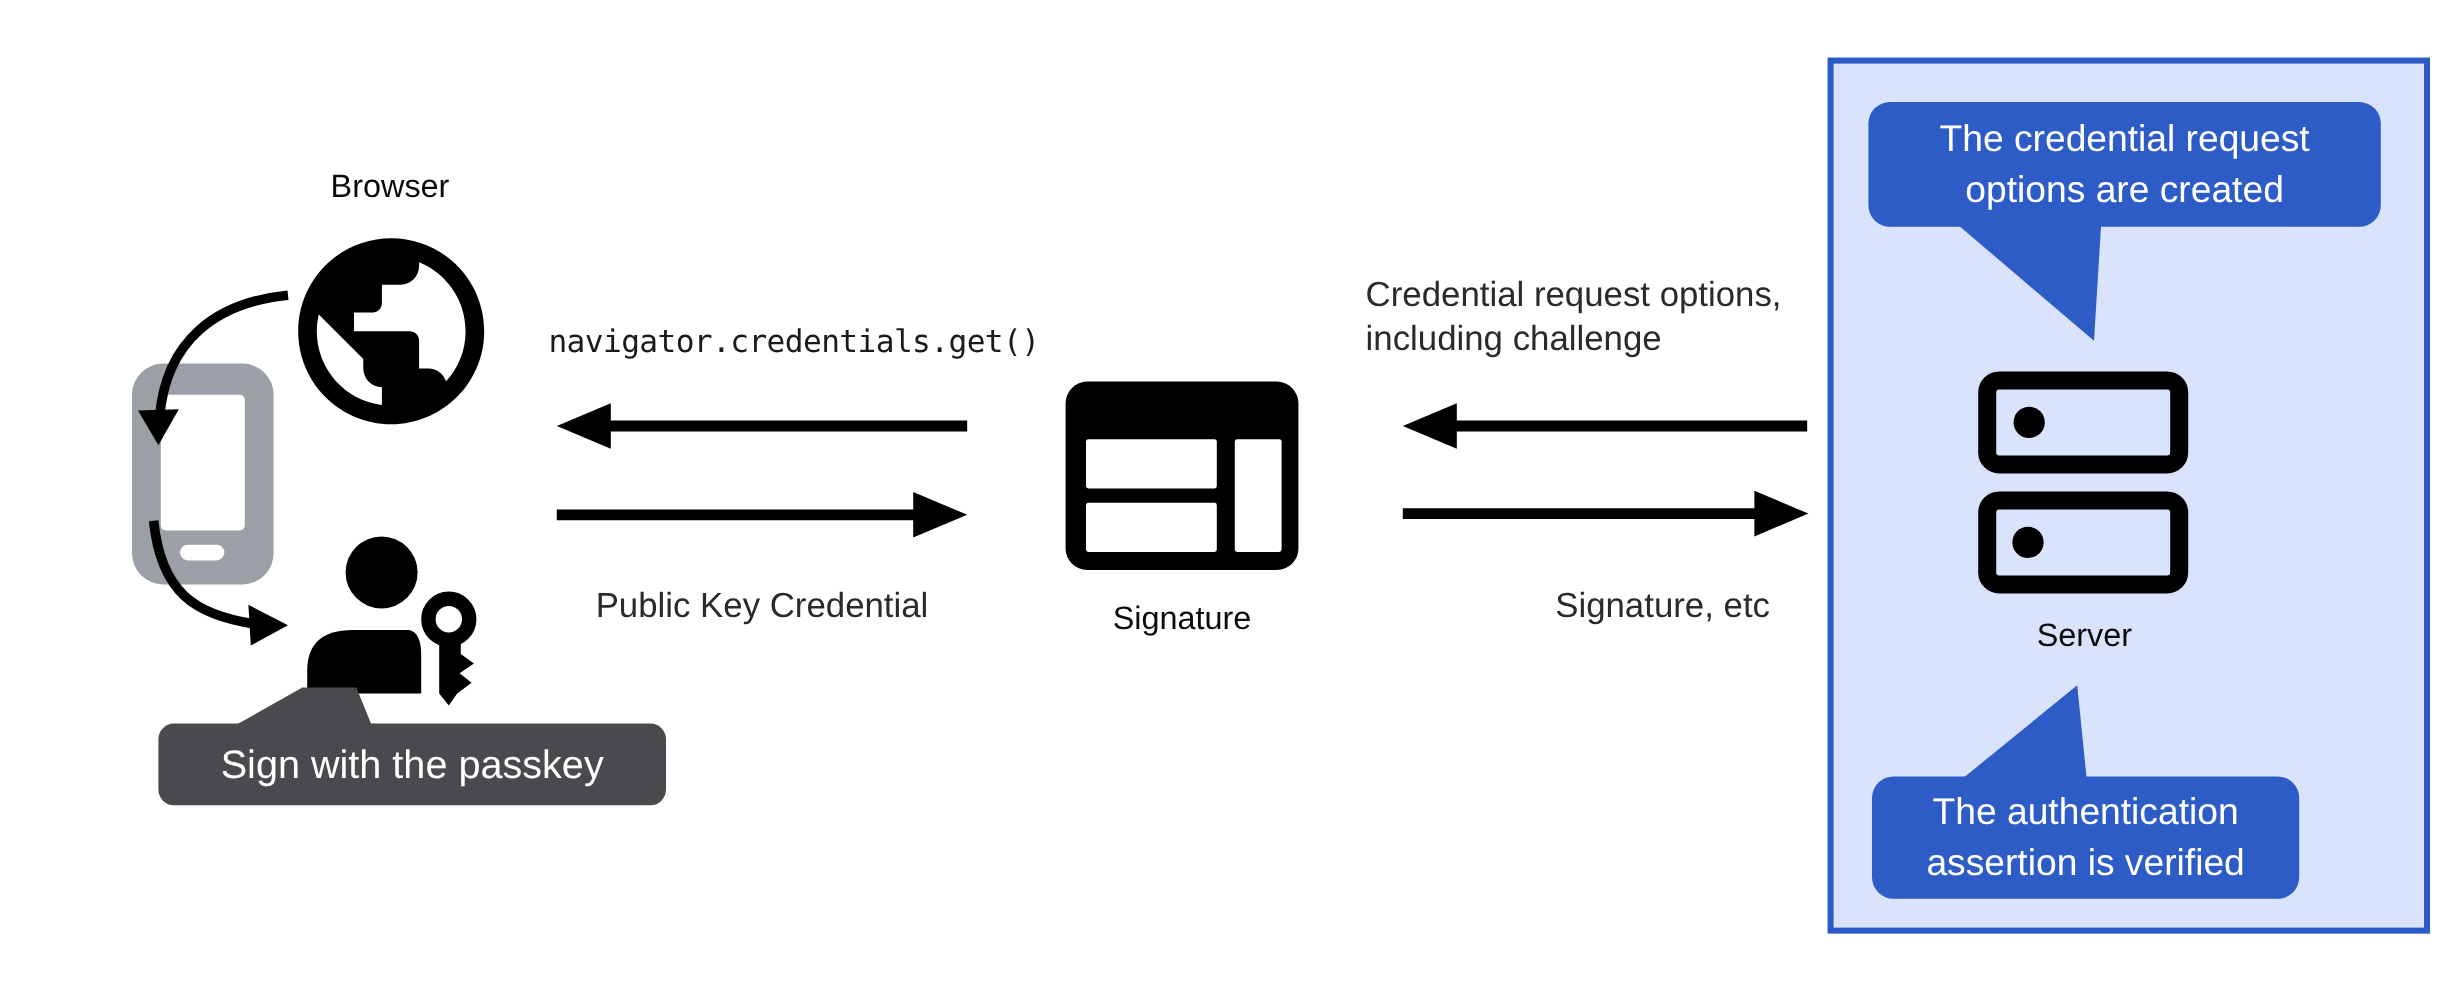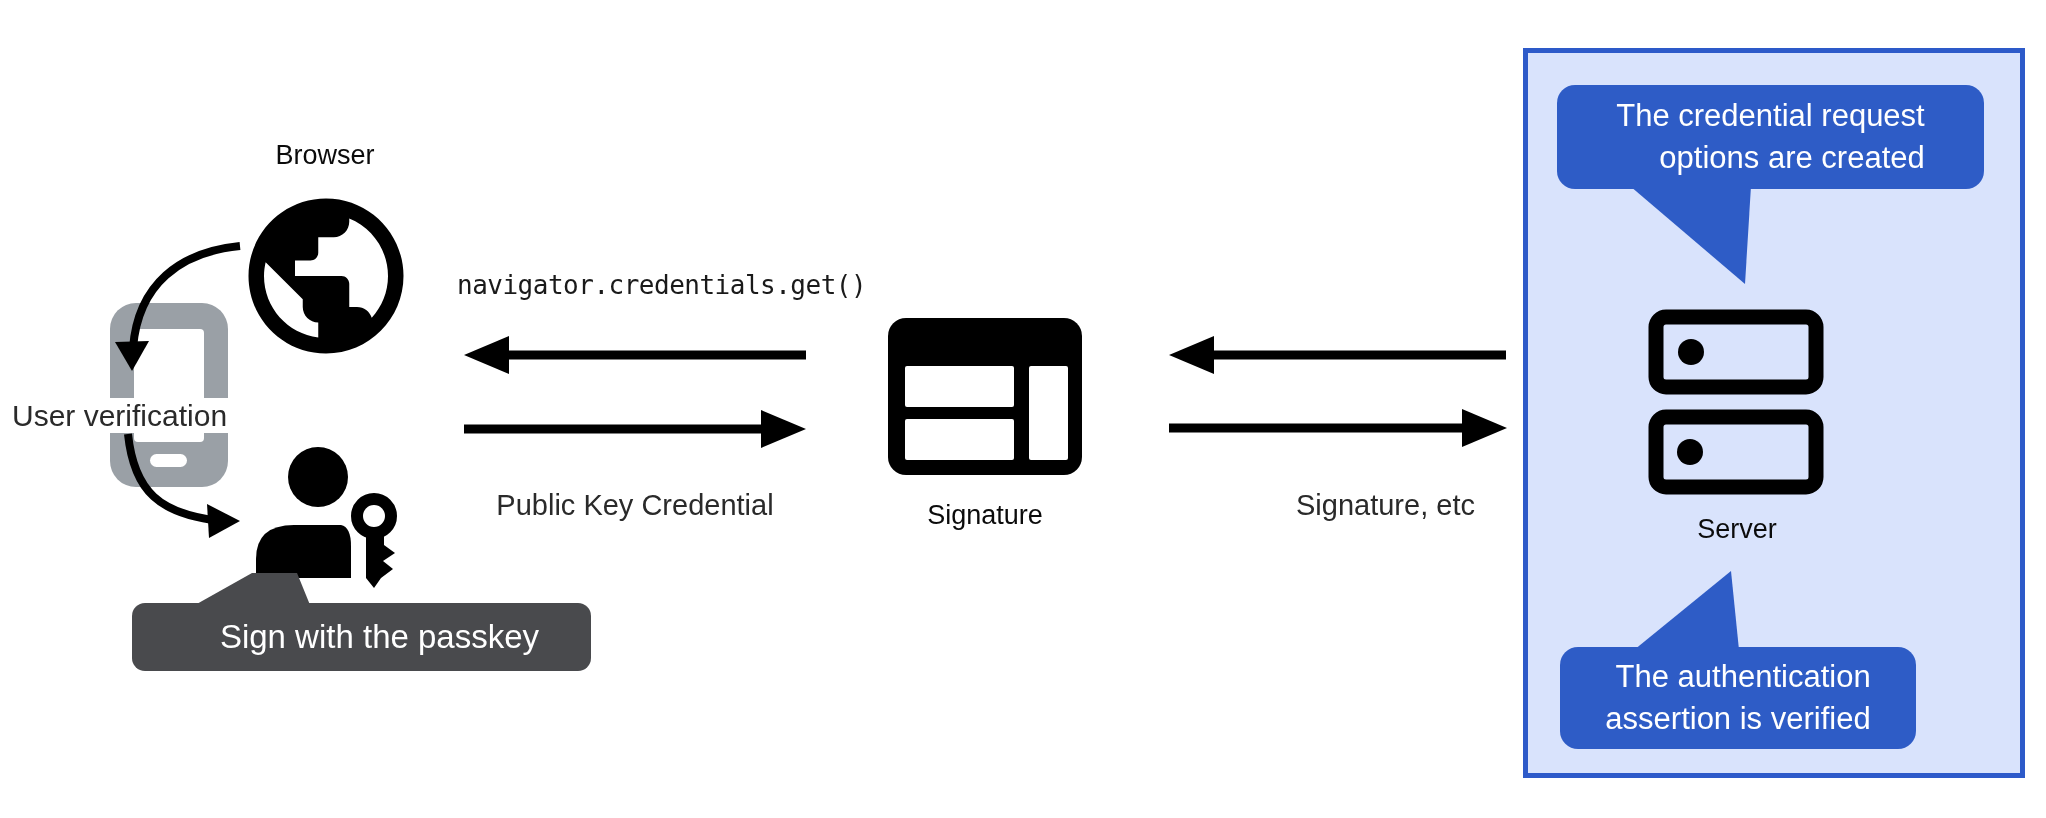--- a/index.html
+++ b/index.html
@@ -21,30 +21,29 @@
   .plain { font-size:29px; color:#2a2a2a; }
   .code {
     font-family:"DejaVu Sans Mono", monospace;
     font-size:26px; color:#1a1a1a; letter-spacing:-0.5px;
   }
   .bubble {
     position:absolute; z-index:2;
     background:var(--bubble_blue,#2e5cc6);
     color:#ffffff; border-radius:18px;
     display:flex; align-items:center; justify-content:center;
-    text-align:right; font-size:31px; line-height:42px; white-space:pre-line;
+    text-align:center; font-size:31px; line-height:42px; white-space:pre-line;
   }
   .badge {
     position:absolute; z-index:2;
     left:132px; top:603px; width:423px; height:68px;
     background:var(--badge_gray,#494a4d);
     color:#ffffff; border-radius:13px;
     display:flex; align-items:center; justify-content:center;
     font-size:33px;
-    padding-left:36px;
   }
   .uv-text { background:#ffffff; padding:1px 4px; font-size:30px; color:#2a2a2a; }
 </style>
 </head>
 <body>
 
 <div class="canvas">
 
   <div class="panel"></div>
 
@@ -110,32 +109,31 @@
     <g>
       <rect x="1656" y="317" width="160" height="70" rx="10" fill="none" stroke="#000000" stroke-width="15"></rect>
       <circle cx="1691" cy="352" r="13" fill="#000000"></circle>
       <rect x="1656" y="417" width="160" height="70" rx="10" fill="none" stroke="#000000" stroke-width="15"></rect>
       <circle cx="1690" cy="452" r="13" fill="#000000"></circle>
     </g>
   </svg>
 
   <div class="label icon-label" style="left:235px; top:140px; width:180px;">Browser</div>
 
-  <div class="label" style="left:8px; top:381px;">
-    <span class="uv-text">User verification</span>
-  </div>
 
   <div class="badge">Sign with the passkey</div>
 
   <div class="label plain" style="left:465px; top:489px; width:340px; text-align:center;">Public Key Credential</div>
 
   <div class="label code" style="left:457px; top:270px;">navigator.credentials.get()</div>
 
   <div class="label icon-label" style="left:888px; top:500px; width:194px;">Signature</div>
 
+  <div class="label plain" style="left:1138px; top:228px; line-height:37px;">Credential request options,
+including challenge</div>
 
   <div class="label plain" style="left:1218px; top:489px; width:335px; text-align:center;">Signature, etc</div>
 
   <div class="label icon-label" style="left:1650px; top:514px; width:174px;">Server</div>
 
   <div class="bubble" style="left:1557px; top:85px; width:427px; height:104px;">The credential request
 options are created</div>
 
   <div class="bubble" style="left:1560px; top:647px; width:356px; height:102px;">The authentication
 assertion is verified</div>

